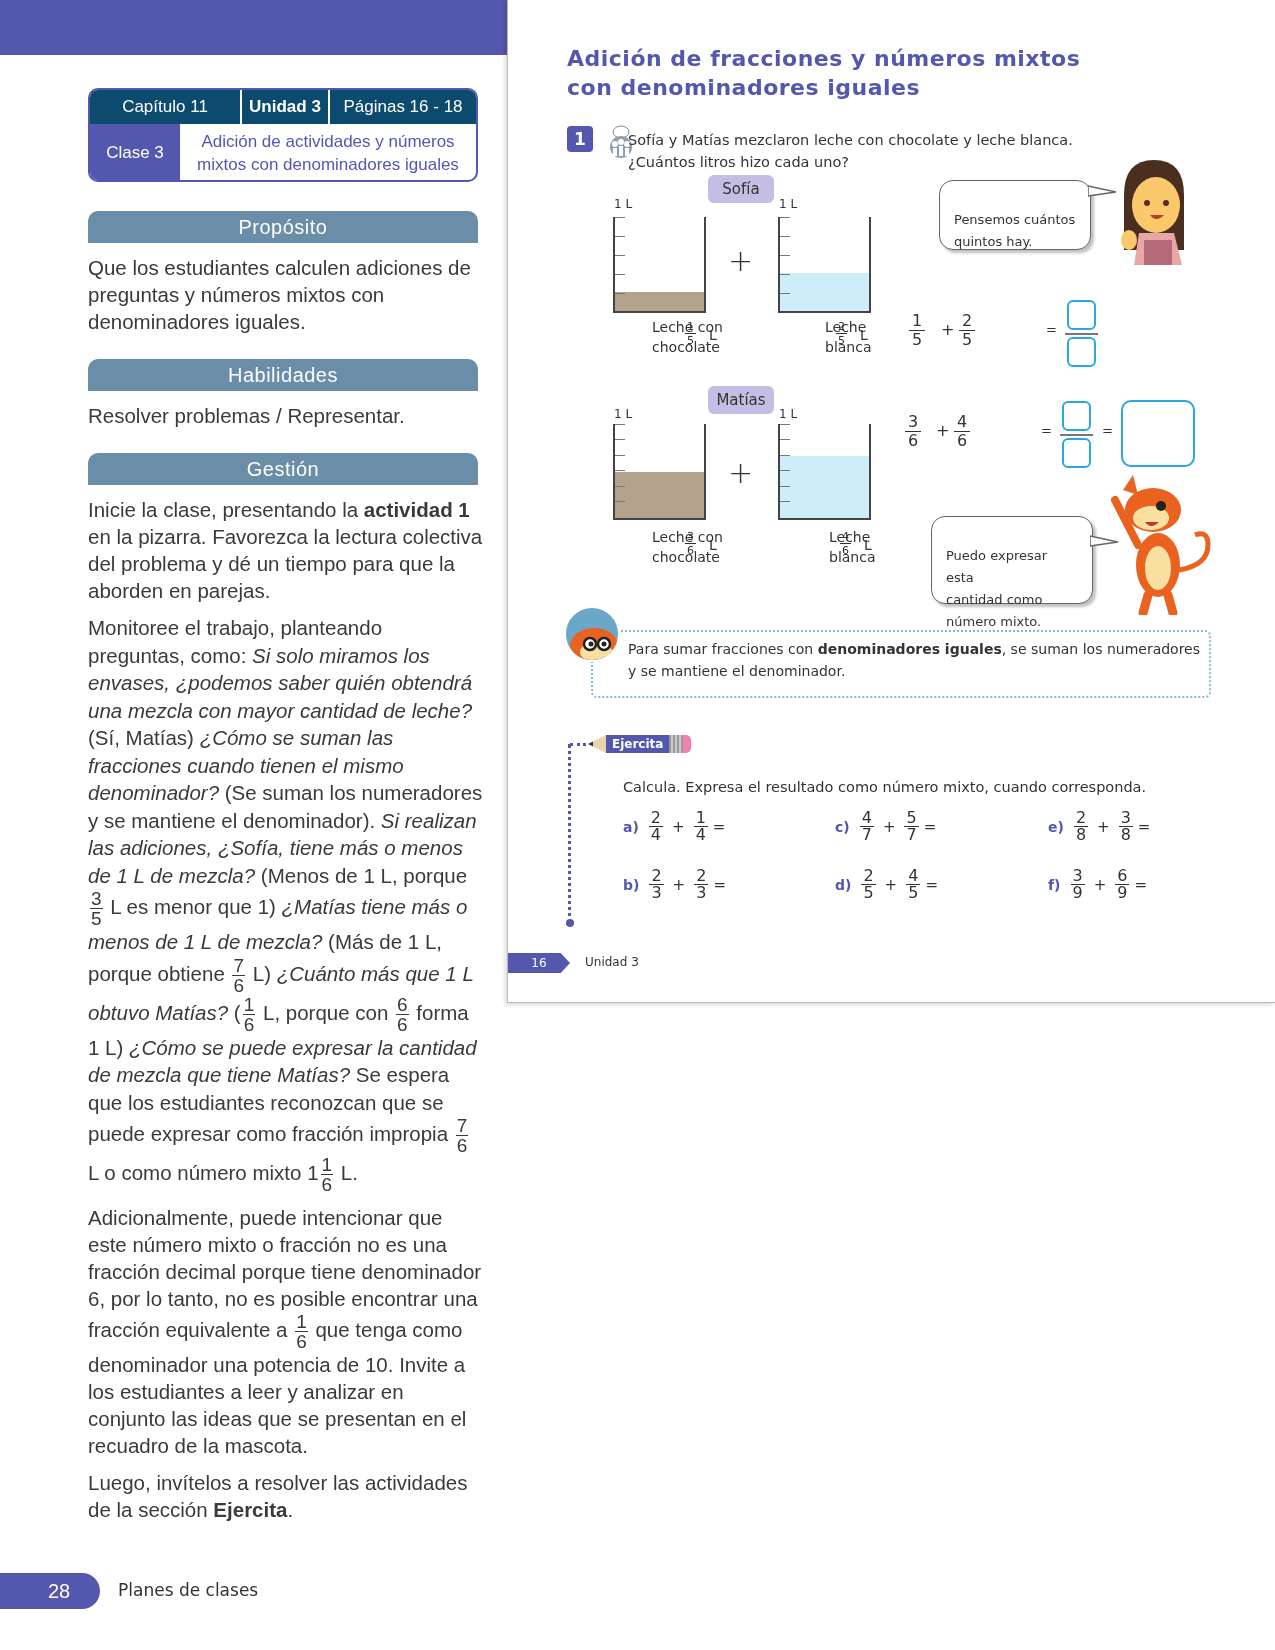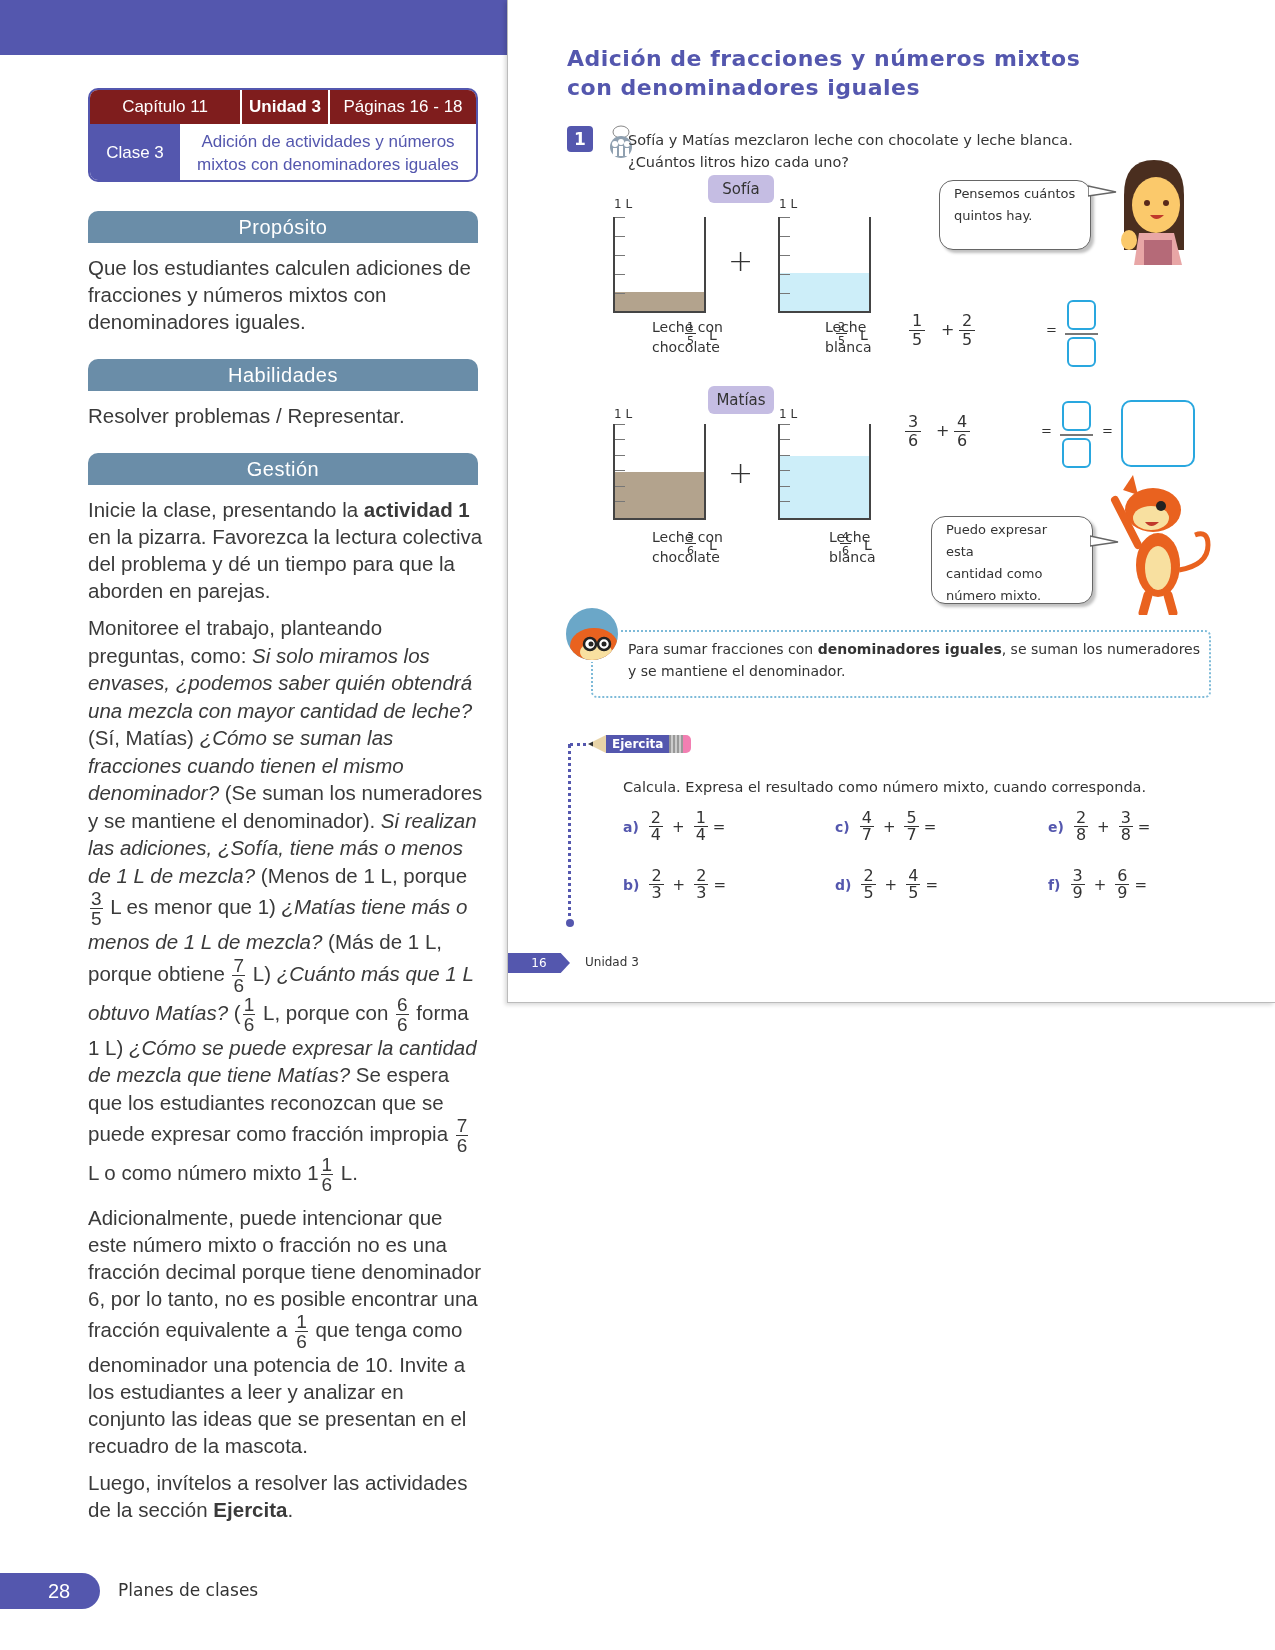--- a/index.html
+++ b/index.html
@@ -3,21 +3,21 @@
 <meta charset="utf-8">
 <style>
   * { box-sizing: border-box; margin: 0; padding: 0; }
   html, body { width: 1275px; height: 1650px; background: #ffffff; overflow: hidden; }
   body { position: relative; font-family: "DejaVu Sans", sans-serif; color: #333; }
 
   .top-band { position: absolute; left: 0; top: 0; width: 507px; height: 55px; background: #5457ae; }
 
   
   .info-table { position: absolute; left: 88px; top: 88px; width: 390px; height: 94px; border: 2px solid #5457ae; border-radius: 10px; overflow: hidden; font-family: "Liberation Sans", sans-serif; }
-  .info-row1 { display: flex; height: 34px; background: #7f1d1d; color: #fff; font-size: 17px; }
+  .info-row1 { display: flex; height: 34px; background: #0c4a6e; color: #fff; font-size: 17px; }
   .info-row1 > div { display: flex; align-items: center; justify-content: center; }
   .info-row1 .c1 { width: 152px; border-right: 2px solid #fff; }
   .info-row1 .c2 { width: 88px; border-right: 2px solid #fff; font-weight: bold; }
   .info-row1 .c3 { flex: 1; }
   .info-row2 { display: flex; height: 58px; }
   .info-row2 .c1 { width: 90px; background: #5457ae; color: #fff; font-size: 17px; display: flex; align-items: center; justify-content: center; }
   .info-row2 .c2 { flex: 1; color: #5457ae; font-size: 17px; text-align: center; line-height: 23px; padding-top: 6px; }
 
   .sec-head { position: absolute; left: 88px; width: 390px; height: 32px; background: #6a8da8; color: #fff; border-radius: 10px 10px 0 0; font-family: "Liberation Sans", sans-serif; font-size: 20px; display: flex; align-items: center; justify-content: center; letter-spacing: 0.5px; }
   .body-text { position: absolute; left: 88px; width: 395px; font-family: "Liberation Sans", sans-serif; font-size: 20.5px; line-height: 27px; color: #3a3a3a; }
@@ -41,21 +41,21 @@
   .one-l { position: absolute; font-size: 12px; color: #333; }
   .beaker { position: absolute; width: 93px; height: 96px; border-left: 2px solid #444; border-right: 2px solid #444; border-bottom: 2px solid #444; }
   .beaker .fill { position: absolute; left: 0; right: 0; bottom: 0; }
   .beaker .tick { position: absolute; left: 0; width: 10px; height: 1px; background: #777; }
   .plus-big { position: absolute; font-size: 30px; color: #333; line-height: 1; font-weight: 300; }
   .bk-label { position: absolute; font-size: 14px; line-height: 20px; color: #333; margin-left: 44px; }
   .bk-frac { position: absolute; font-size: 11px; text-align: center; line-height: 13px; }
   .bk-frac .n { display: block; border-bottom: 1px solid #333; padding: 0 2px; }
   .bk-L { position: absolute; font-size: 14px; color: #333; }
 
-  .bubble { position: absolute; background: #fff; border: 1.5px solid #666; border-radius: 14px; box-shadow: 3px 3px 3px rgba(0,0,0,0.25); font-size: 13px; line-height: 22px; color: #333; padding: 2px 14px; }
+  .bubble { position: absolute; background: #fff; border: 1.5px solid #666; border-radius: 14px; box-shadow: 3px 3px 3px rgba(0,0,0,0.25); font-size: 13px; line-height: 22px; color: #333; padding: 28px 14px; }
 
   .eq { position: absolute; font-size: 16px; color: #333; }
   .eqf { position: absolute; text-align: center; font-size: 16px; line-height: 18px; }
   .eqf .n { display: block; border-bottom: 1.5px solid #333; padding: 0 3px; }
   .ansbox { position: absolute; border: 2px solid #29a7df; border-radius: 6px; background: #fff; }
   .ansline { position: absolute; height: 2px; background: #777; }
 
   .tip-box { position: absolute; left: 83px; top: 630px; width: 620px; height: 68px; border: 2px dotted #7dbad8; border-radius: 6px; }
   .tip-text { position: absolute; left: 120px; top: 638px; width: 580px; font-size: 14px; line-height: 22px; color: #333; }
   .mascot-circle { position: absolute; left: 56px; top: 606px; width: 56px; height: 56px; border-radius: 50%; background: #6ba7c8; border: 2px solid #fff; overflow: hidden; }
@@ -93,21 +93,21 @@
     <div class="c1">Clase 3</div>
     <div class="c2">
       <div>Adición de actividades y números</div>
       <div>mixtos con denominadores iguales</div>
     </div>
   </div>
 </div>
 
 <div class="sec-head" style="top:211px;">Propósito</div>
 <div class="body-text" style="top:254px;">
-  <p>Que los estudiantes calculen adiciones de fracciones y números mixtos con denominadores iguales.</p>
+  <p>Que los estudiantes calculen adiciones de preguntas y números mixtos con denominadores iguales.</p>
 </div>
 
 <div class="sec-head" style="top:359px;">Habilidades</div>
 <div class="body-text" style="top:402px;">
   <p>Resolver problemas / Representar.</p>
 </div>
 
 <div class="sec-head" style="top:453px;">Gestión</div>
 <div class="body-text" style="top:496px;">
   <p><span>Inicie la clase, presentando la </span><b>actividad 1</b><span> en la pizarra. Favorezca la lectura colectiva del problema y dé un tiempo para que la aborden en parejas.</span></p>

